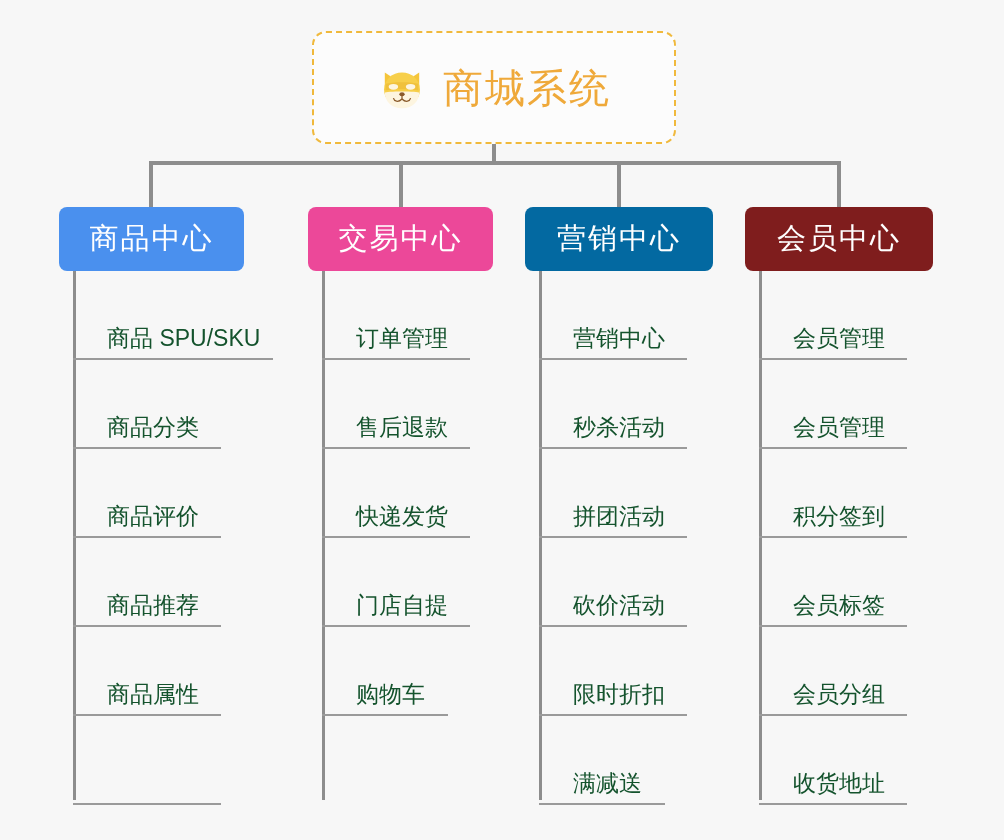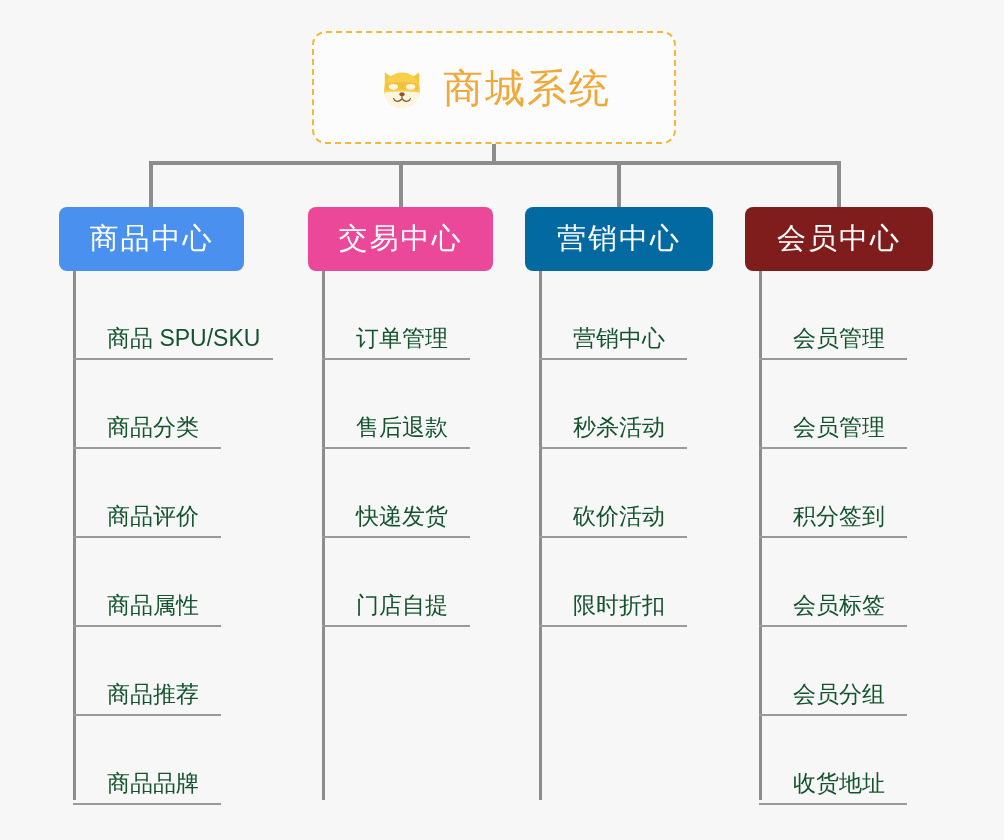--- a/index.html
+++ b/index.html
@@ -179,29 +179,28 @@
       </div>
       <div class="leaf">
         <span class="leaf-text">商品分类</span>
         <span class="leaf-underline" style="width:148px;"></span>
       </div>
       <div class="leaf">
         <span class="leaf-text">商品评价</span>
         <span class="leaf-underline" style="width:148px;"></span>
       </div>
       <div class="leaf">
+        <span class="leaf-text">商品推荐</span>
+        <span class="leaf-underline" style="width:148px;"></span>
+      </div>
+      <div class="leaf">
         <span class="leaf-text">商品属性</span>
         <span class="leaf-underline" style="width:148px;"></span>
       </div>
       <div class="leaf">
-        <span class="leaf-text">商品推荐</span>
-        <span class="leaf-underline" style="width:148px;"></span>
-      </div>
-      <div class="leaf">
-        <span class="leaf-text">商品品牌</span>
         <span class="leaf-underline" style="width:148px;"></span>
       </div>
     </div>
   </div>
 
   <div class="branch" id="branch-1">
     <div class="branch-card">
       <span>交易中心</span>
     </div>
     <div class="branch-spine"></div>
@@ -215,45 +214,57 @@
         <span class="leaf-underline" style="width:148px;"></span>
       </div>
       <div class="leaf">
         <span class="leaf-text">快递发货</span>
         <span class="leaf-underline" style="width:148px;"></span>
       </div>
       <div class="leaf">
         <span class="leaf-text">门店自提</span>
         <span class="leaf-underline" style="width:148px;"></span>
       </div>
+      <div class="leaf">
+        <span class="leaf-text">购物车</span>
+        <span class="leaf-underline" style="width:126px;"></span>
+      </div>
     </div>
   </div>
 
   <div class="branch" id="branch-2">
     <div class="branch-card">
       <span>营销中心</span>
     </div>
     <div class="branch-spine"></div>
     <div class="leaf-list">
       <div class="leaf">
         <span class="leaf-text">营销中心</span>
         <span class="leaf-underline" style="width:148px;"></span>
       </div>
       <div class="leaf">
         <span class="leaf-text">秒杀活动</span>
         <span class="leaf-underline" style="width:148px;"></span>
       </div>
       <div class="leaf">
+        <span class="leaf-text">拼团活动</span>
+        <span class="leaf-underline" style="width:148px;"></span>
+      </div>
+      <div class="leaf">
         <span class="leaf-text">砍价活动</span>
         <span class="leaf-underline" style="width:148px;"></span>
       </div>
       <div class="leaf">
         <span class="leaf-text">限时折扣</span>
         <span class="leaf-underline" style="width:148px;"></span>
       </div>
+      <div class="leaf">
+        <span class="leaf-text">满减送</span>
+        <span class="leaf-underline" style="width:126px;"></span>
+      </div>
     </div>
   </div>
 
   <div class="branch" id="branch-3">
     <div class="branch-card">
       <span>会员中心</span>
     </div>
     <div class="branch-spine"></div>
     <div class="leaf-list">
       <div class="leaf">

